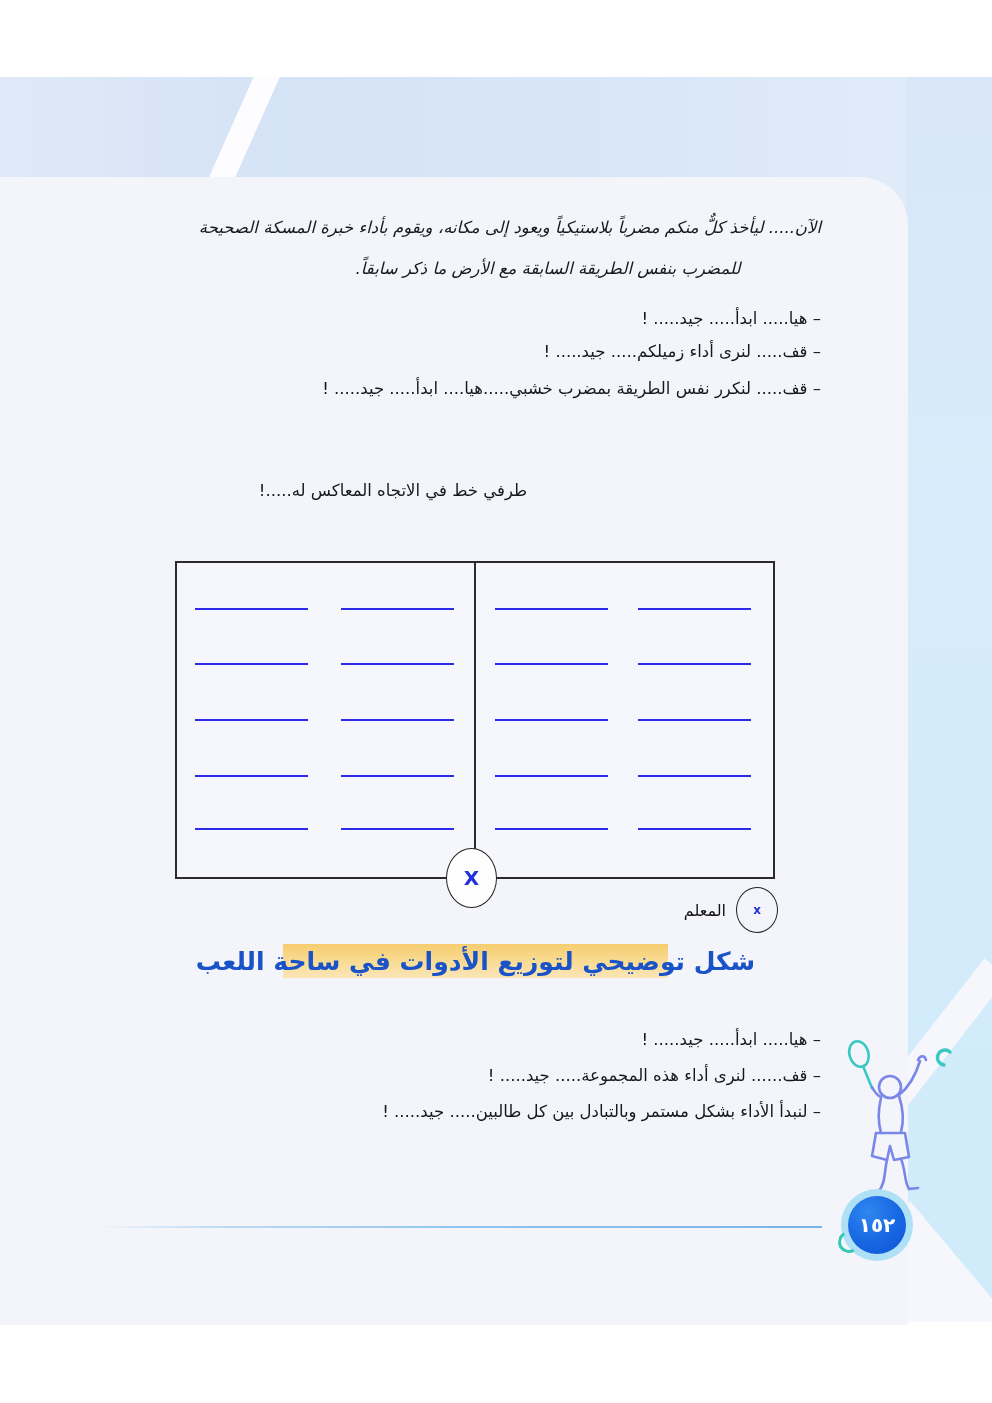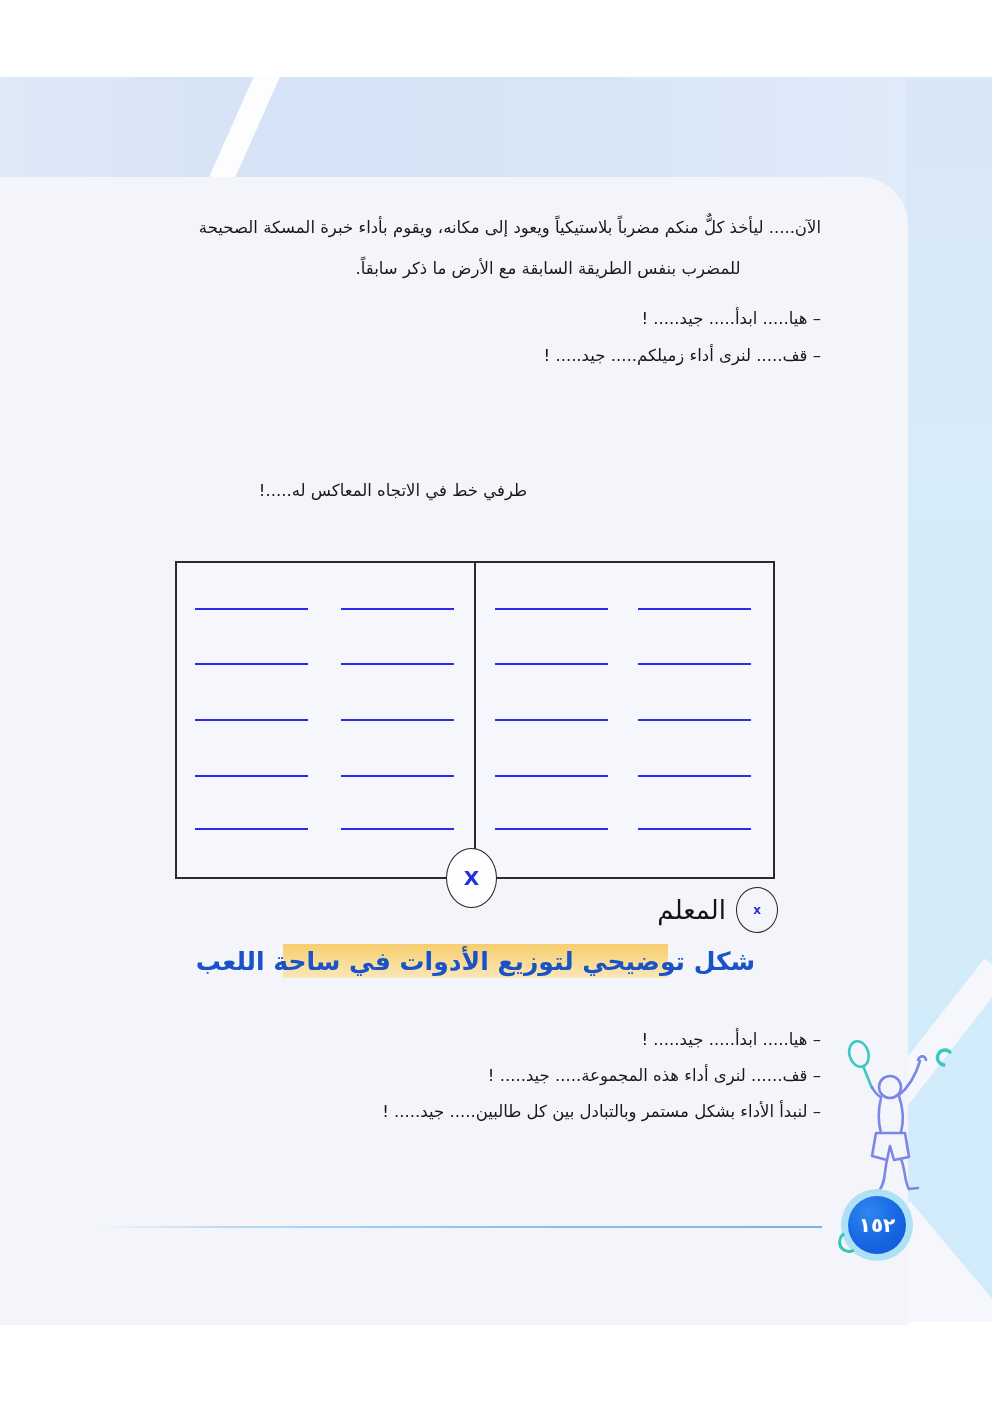--- a/index.html
+++ b/index.html
@@ -16,21 +16,21 @@
   .strip-stripe-a{position:absolute;left:-14px;top:860px;width:30px;height:290px;
         background:#f6f7fc;transform:rotate(38deg);}
   .strip-stripe-b{position:absolute;left:-40px;top:1140px;width:130px;height:220px;
         background:#f6f7fc;transform:rotate(-40deg);}
   .card{position:absolute;left:0;top:177px;width:908px;height:1148px;
         background:#f4f5fb;border-top-right-radius:48px;direction:rtl;}
 
   
   .txt{position:absolute;right:87px;left:85px;color:#17181d;
        font-size:16.5px;white-space:nowrap;}
-  .p1{top:30px;line-height:41px;text-align:right;}
+  .p1{top:30px;line-height:41px;text-align:right;font-style:italic;}
   .p1 .l2{text-align:center;transform:translateX(95px);}
   .bullets-top{top:125px;line-height:33px;text-align:right;}
   .bullets-top .bullet-line:last-child{margin-top:4px;}
   .p2{top:297px;line-height:34px;text-align:right;}
   .p2 .l2{text-align:center;transform:translateX(-60px);}
   .bullets-bottom{top:845px;line-height:36px;text-align:right;}
 
   
   .court{position:absolute;left:175px;top:384px;width:596px;height:314px;
          border:2px solid #2b2b2b;background:#f6f7fc;}
@@ -39,21 +39,21 @@
   .court-line{position:absolute;width:19%;height:2px;}
   .x-marker{position:absolute;left:446px;top:671px;width:49px;height:58px;
          background:#fefefe;border:1.6px solid #222;border-radius:50%;
          display:flex;align-items:center;justify-content:center;z-index:2;}
   .x-marker span{color:#2330dd;font-weight:bold;font-size:20px;}
   .legend{position:absolute;left:668px;top:710px;width:110px;height:46px;
          display:flex;flex-direction:row;align-items:center;gap:10px;direction:rtl;}
   .legend-circle{width:40px;height:44px;border:1.5px solid #222;border-radius:50%;
          display:flex;align-items:center;justify-content:center;flex:none;}
   .legend-circle span{color:#2330dd;font-weight:bold;font-size:12px;}
-  .legend-label{font-size:26px;color:#141414;white-space:nowrap;}
+  .legend-label{font-size:16px;color:#141414;white-space:nowrap;}
   .caption{position:absolute;left:283px;top:767px;width:385px;height:34px;
          background:linear-gradient(180deg,#f7cd6f 0%,#f9dc96 55%,#fae5b8 100%);
          display:flex;align-items:center;justify-content:center;}
   .caption span{color:#1a53c8;font-weight:bold;font-size:25px;white-space:nowrap;}
 
   
   .footer-line{position:absolute;left:95px;top:1049px;width:727px;height:2.4px;
          background:linear-gradient(to right,rgba(140,194,238,0) 0%,
                     rgba(140,194,238,.55) 18%,#8cc2ee 55%,#79b4e8 100%);}
   .badge{position:absolute;left:841px;top:1189px;width:72px;height:72px;border-radius:50%;
@@ -83,20 +83,21 @@
   <div class="card">
 
     <div class="txt p1">
       <div class="l1">الآن..... ليأخذ كلٌّ منكم مضرباً بلاستيكياً ويعود إلى مكانه، ويقوم بأداء خبرة المسكة الصحيحة</div>
       <div class="l2">للمضرب بنفس الطريقة السابقة مع الأرض ما ذكر سابقاً.</div>
     </div>
 
     <div class="txt bullets-top">
         <div class="bullet-line">– هيا..... ابدأ..... جيد..... !</div>
         <div class="bullet-line">– قف..... لنرى أداء زميلكم..... جيد..... !</div>
+        <div class="bullet-line">– قف..... لنكرر نفس الطريقة بمضرب خشبي.....هيا.... ابدأ..... جيد..... !</div>
       </div>
 
     <div class="txt p2">
       <div class="l2">طرفي خط في الاتجاه المعاكس له.....!</div>
     </div>
 
     <div class="court">
       <div class="court-divider"></div>
     <div class="court-line" style="left: 3%; top: 14.2%; background: rgb(43, 43, 232);"></div>
         <div class="court-line" style="left: 27.5%; top: 14.2%; background: rgb(43, 43, 232);"></div>

